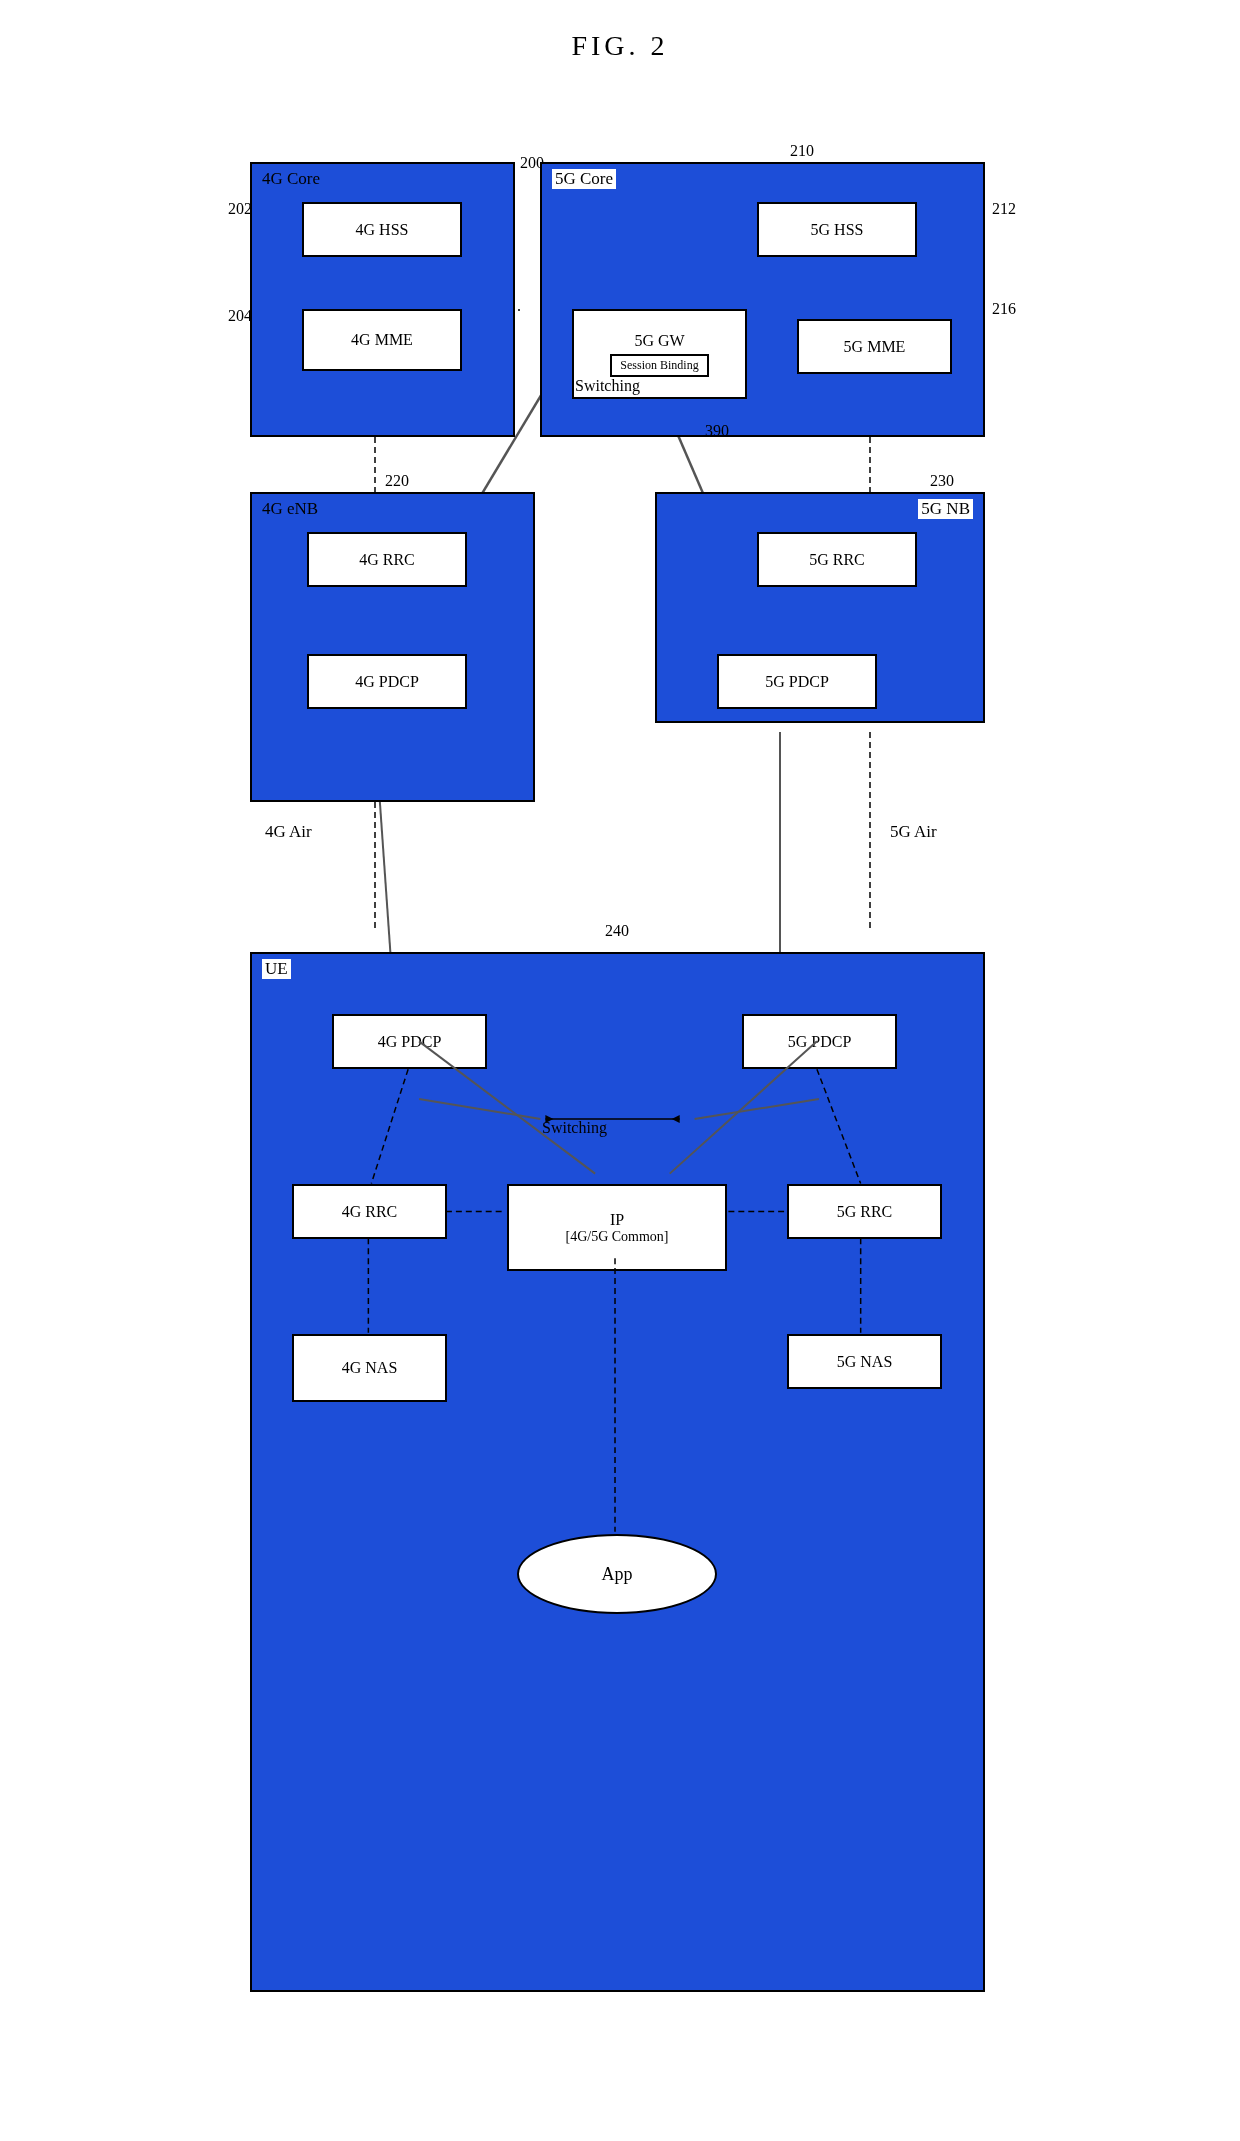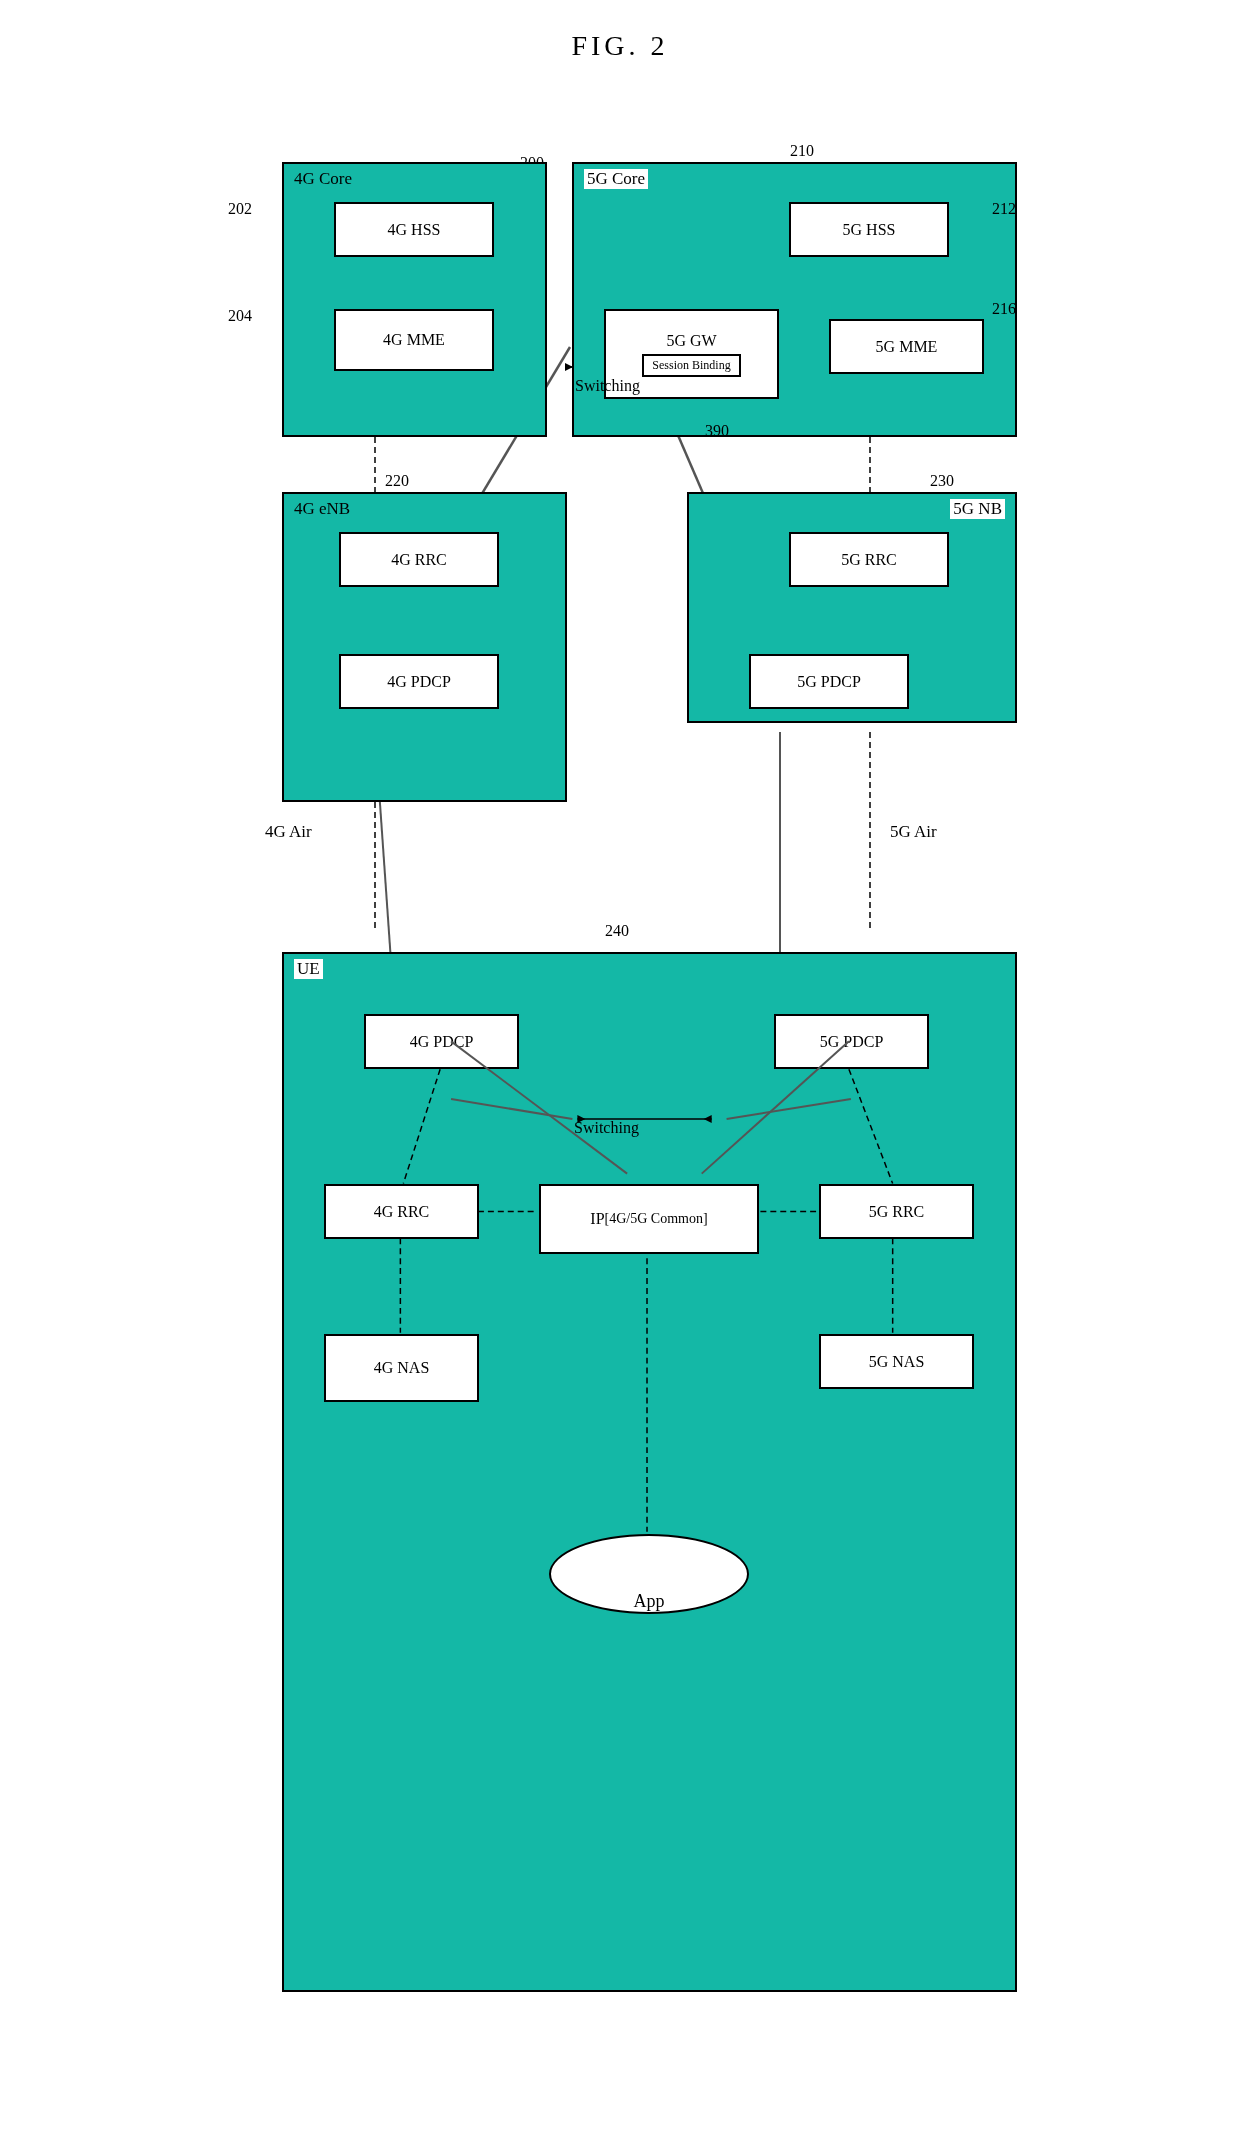--- a/index.html
+++ b/index.html
@@ -31,22 +31,21 @@
         -45deg,
         transparent,
         transparent 6px,
         rgba(0,0,0,0.12) 6px,
         rgba(0,0,0,0.12) 7px
       );
     }
     .box {
       position: absolute;
       border: 2px solid #000;
-      background: #14b8a6;
-      margin-left: 32px;
+      background: #1d4ed8;
     }
     .box-label {
       position: absolute;
       font-size: 17px;
       font-weight: normal;
     }
     .ref-num {
       position: absolute;
       font-size: 16px;
     }
@@ -224,34 +223,34 @@
     <span style="position:absolute; left:290px; top:165px; font-size:16px;">Switching</span>
 
     <div class="comp-box" style="left:40px; top:230px; width:155px; height:55px;">
       <span>4G RRC</span>
     </div>
 
     <div class="comp-box" style="left:535px; top:230px; width:155px; height:55px;">
       <span>5G RRC</span>
     </div>
 
-    <div class="comp-box" style="left:255px; top:230px; width:220px; height:70px; ">
+    <div class="comp-box" style="left:255px; top:230px; width:220px; height:87px; flex-direction:column;">
       <span>IP</span>
       <span style="font-size:14px;">[4G/5G Common]</span>
     </div>
 
     <div class="comp-box" style="left:40px; top:380px; width:155px; height:68px;">
       <span>4G NAS</span>
     </div>
 
     <div class="comp-box" style="left:535px; top:380px; width:155px; height:55px;">
       <span>5G NAS</span>
     </div>
 
-    <div style="position:absolute; left:265px; top:580px; width:200px; height:80px; border:2px solid #000; border-radius:50%; background:#fff; display:flex; align-items:flex-end; justify-content:center; font-size:18px;">
+    <div style="position:absolute; left:265px; top:580px; width:200px; height:80px; border:2px solid #000; border-radius:50%; background:#fff; display:flex; align-items:center; justify-content:center; font-size:18px;">
       <span>App</span>
     </div>
 
     <svg style="position:absolute;top:0;left:0;width:100%;height:100%;pointer-events:none;" viewBox="0 0 735 1040">
 
       <line x1="157" y1="115" x2="120" y2="230" stroke="#000" stroke-width="1.5" stroke-dasharray="6,4"></line>
 
       <line x1="568" y1="115" x2="612" y2="230" stroke="#000" stroke-width="1.5" stroke-dasharray="6,4"></line>
 
       <line x1="117" y1="285" x2="117" y2="380" stroke="#000" stroke-width="1.5" stroke-dasharray="6,4"></line>

